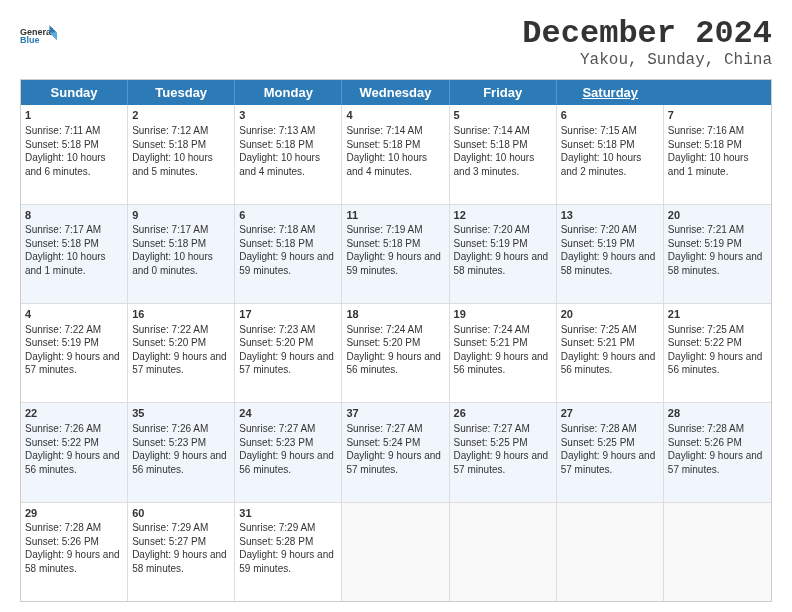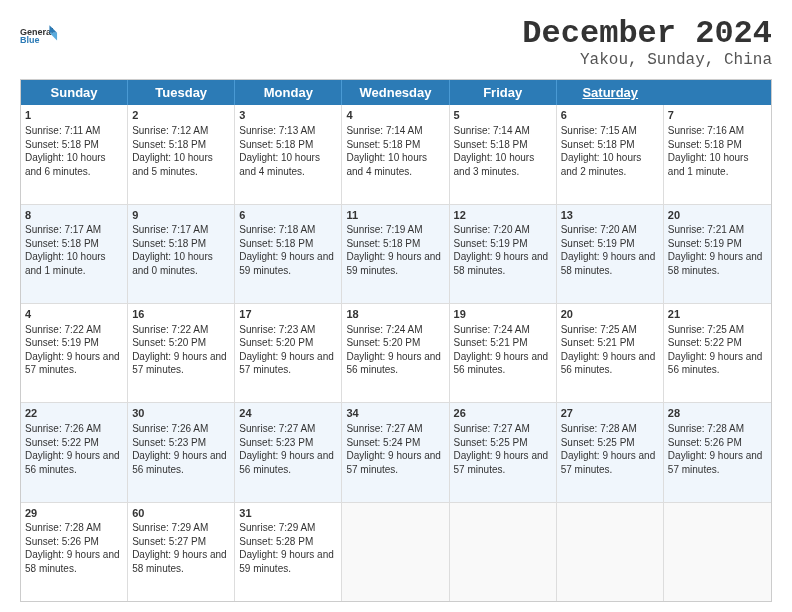--- a/index.html
+++ b/index.html
@@ -225,29 +225,29 @@
             <span class="day-num">21</span>
             <div class="sun-info">Sunrise: 7:25 AM<br>Sunset: 5:22 PM<br>Daylight: 9 hours and 56 minutes.</div>
           </div>
         </div>
         <div class="cal-row">
           <div class="cal-cell">
             <span class="day-num">22</span>
             <div class="sun-info">Sunrise: 7:26 AM<br>Sunset: 5:22 PM<br>Daylight: 9 hours and 56 minutes.</div>
           </div>
           <div class="cal-cell">
-            <span class="day-num">30</span>
+            <span class="day-num">35</span>
             <div class="sun-info">Sunrise: 7:26 AM<br>Sunset: 5:23 PM<br>Daylight: 9 hours and 56 minutes.</div>
           </div>
           <div class="cal-cell">
             <span class="day-num">24</span>
             <div class="sun-info">Sunrise: 7:27 AM<br>Sunset: 5:23 PM<br>Daylight: 9 hours and 56 minutes.</div>
           </div>
           <div class="cal-cell">
-            <span class="day-num">34</span>
+            <span class="day-num">37</span>
             <div class="sun-info">Sunrise: 7:27 AM<br>Sunset: 5:24 PM<br>Daylight: 9 hours and 57 minutes.</div>
           </div>
           <div class="cal-cell">
             <span class="day-num">26</span>
             <div class="sun-info">Sunrise: 7:27 AM<br>Sunset: 5:25 PM<br>Daylight: 9 hours and 57 minutes.</div>
           </div>
           <div class="cal-cell">
             <span class="day-num">27</span>
             <div class="sun-info">Sunrise: 7:28 AM<br>Sunset: 5:25 PM<br>Daylight: 9 hours and 57 minutes.</div>
           </div>

